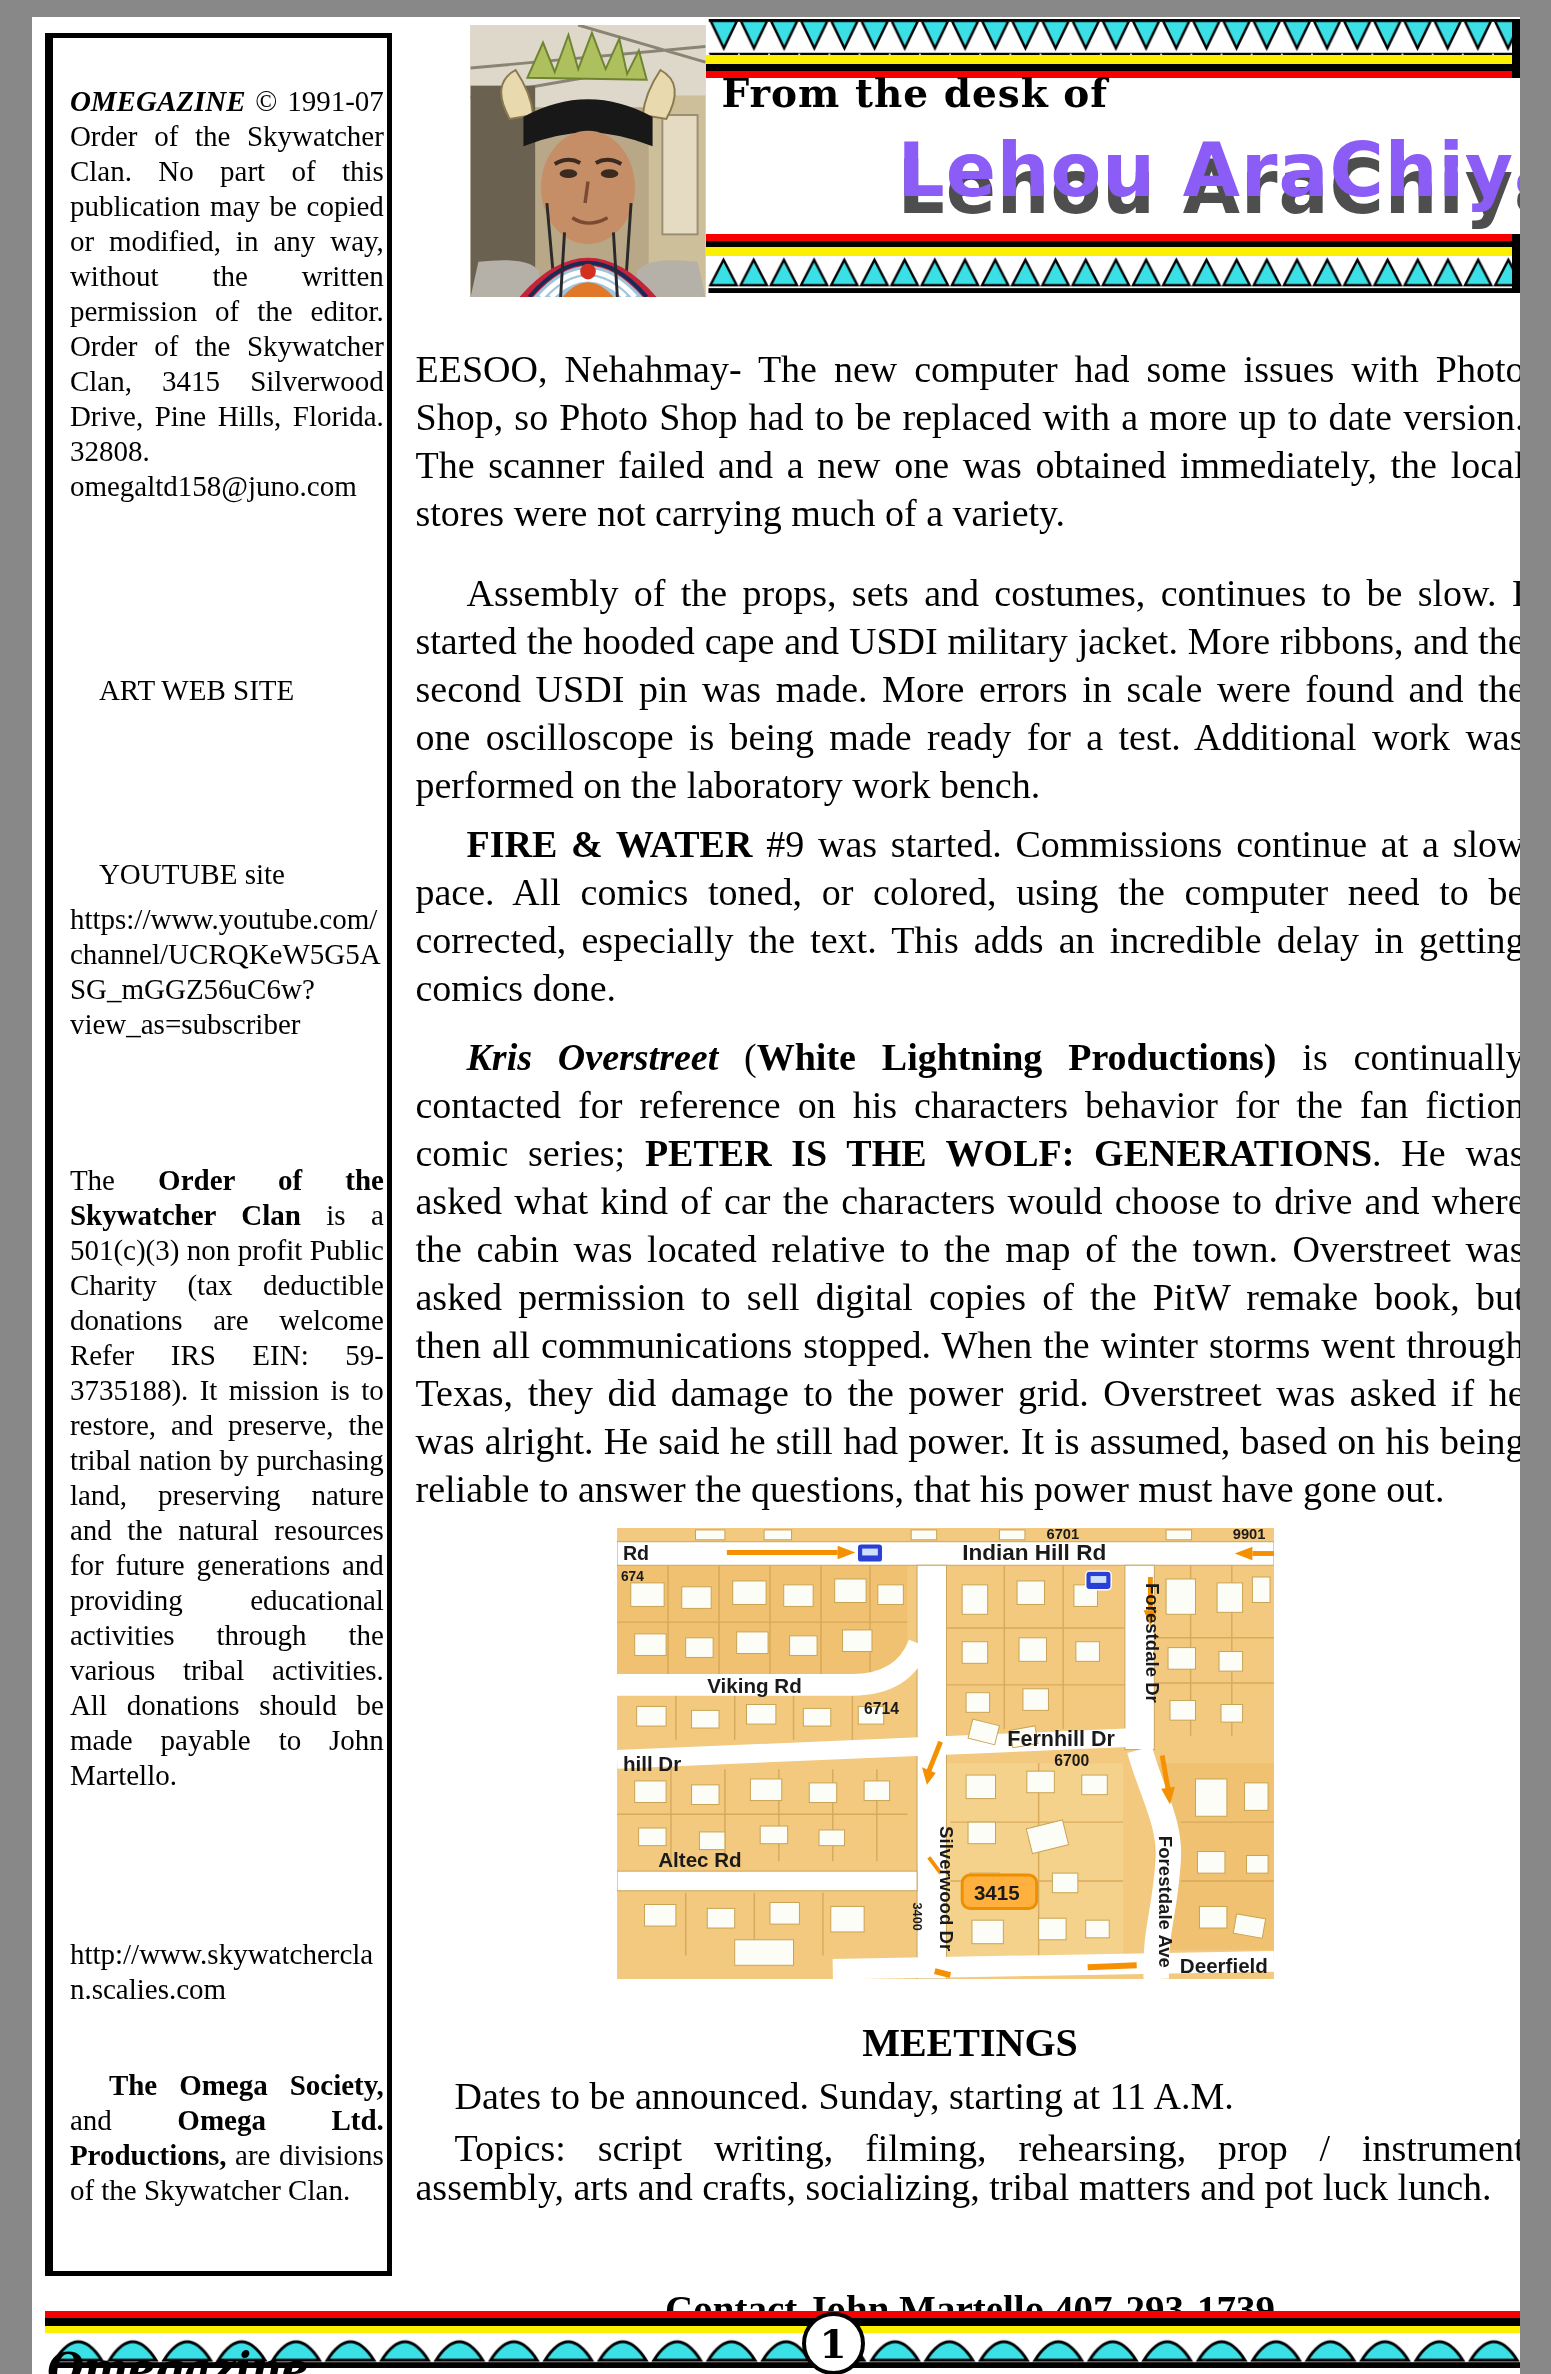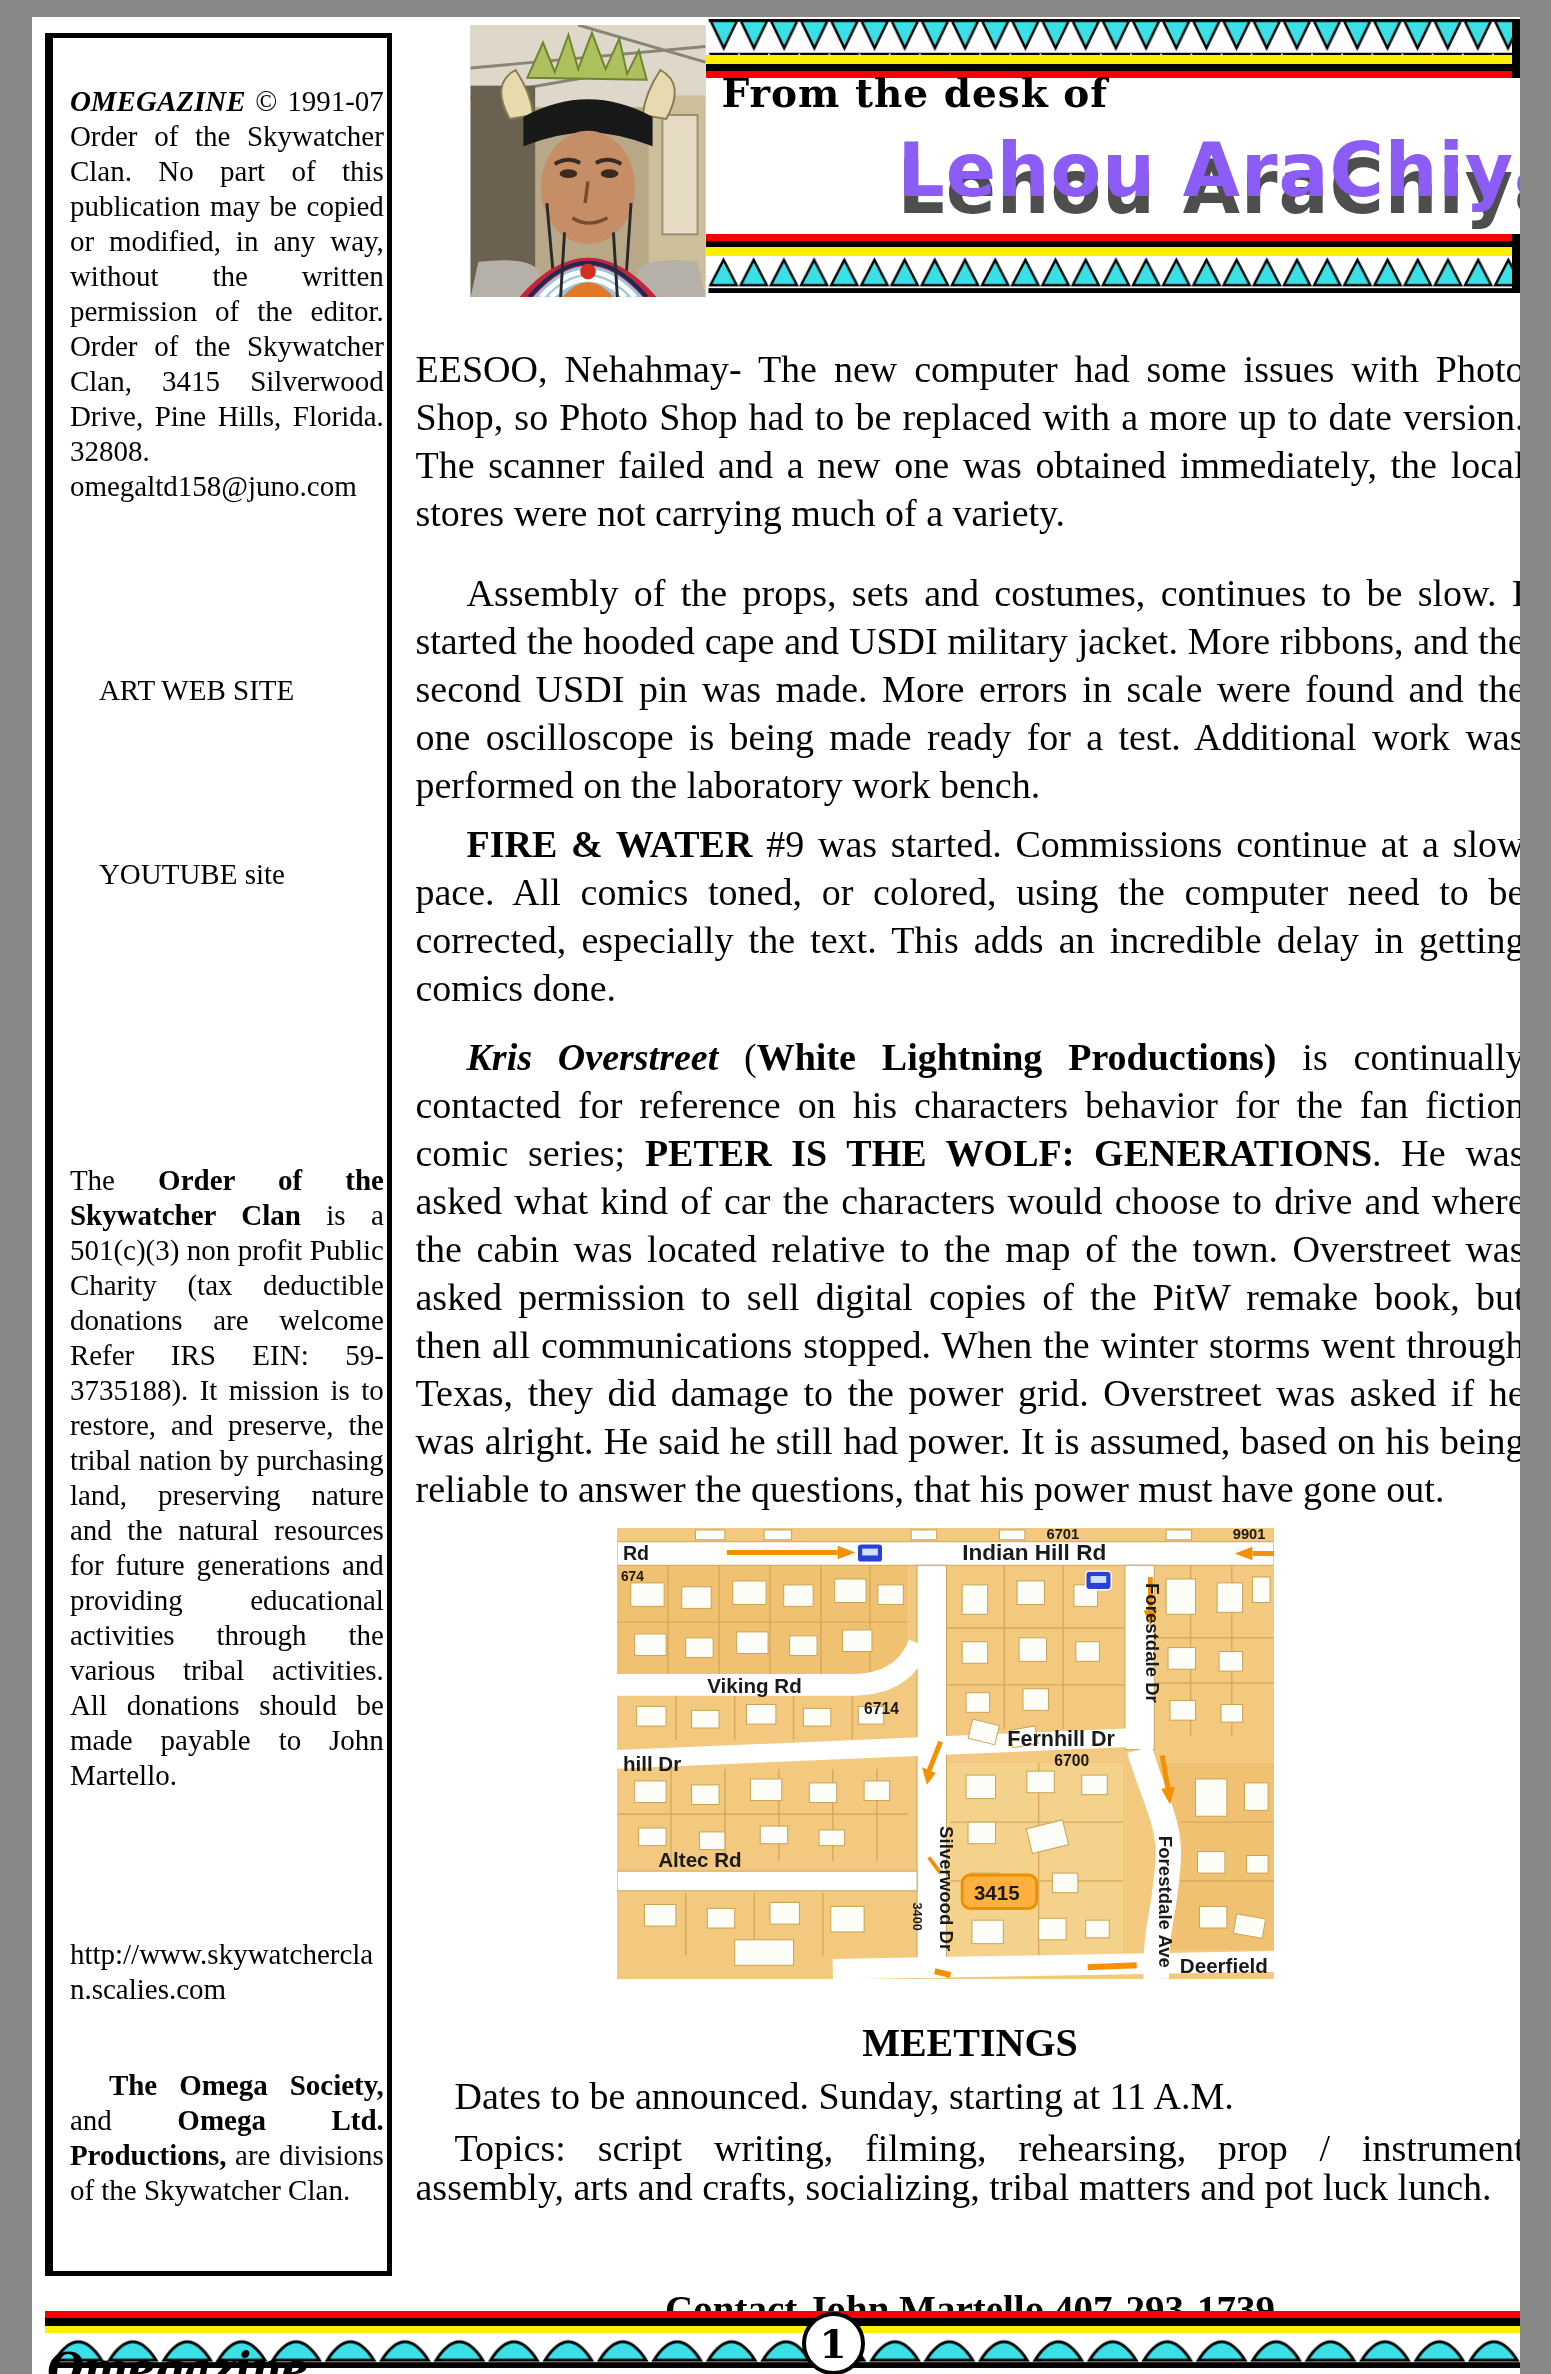--- a/index.html
+++ b/index.html
@@ -64,20 +64,21 @@
       </pattern>
     </defs>
   </svg>
 
   <aside class="sidebar">
     <p class="sb just" style="top:17.6px"><span class="bi">OMEGAZINE</span><span> © 1991-07 Order of the Skywatcher Clan. No part of this publication may be copied or modified, in any way, without the written permission of the editor. Order of the Skywatcher Clan, 3415 Silverwood Drive, Pine Hills, Florida. 32808. omegaltd158@juno.com</span></p>
 
     <p class="sb sb-head" style="top:606px">ART WEB SITE</p>
 
     <p class="sb sb-head" style="top:790px">YOUTUBE site</p>
+    <p class="sb" style="top:835px">https://www.youtube.com/channel/UCRQKeW5G5ASG_mGGZ56uC6w?view_as=subscriber</p>
 
     <p class="sb just" style="top:1096px"><span>The </span><span class="b">Order of the Skywatcher Clan</span><span> is a 501(c)(3) non profit Public Charity (tax deductible donations are welcome Refer IRS EIN: 59-3735188). It mission is to restore, and preserve, the tribal nation by purchasing land, preserving nature and the natural resources for future generations and providing educational activities through the various tribal activities. All donations should be made payable to John Martello.</span></p>
 
     <p class="sb just indent-sm" style="top:2001px"><span class="b">The Omega Society,</span><span> and </span><span class="b">Omega Ltd. Productions,</span><span> are divisions of the Skywatcher Clan.</span></p>
 
     <p class="sb" style="top:1870px">http://www.skywatcherclan.scalies.com</p>
   </aside>
 
   <div class="photo">
     <svg viewBox="0 0 240 278" width="236" height="272">

